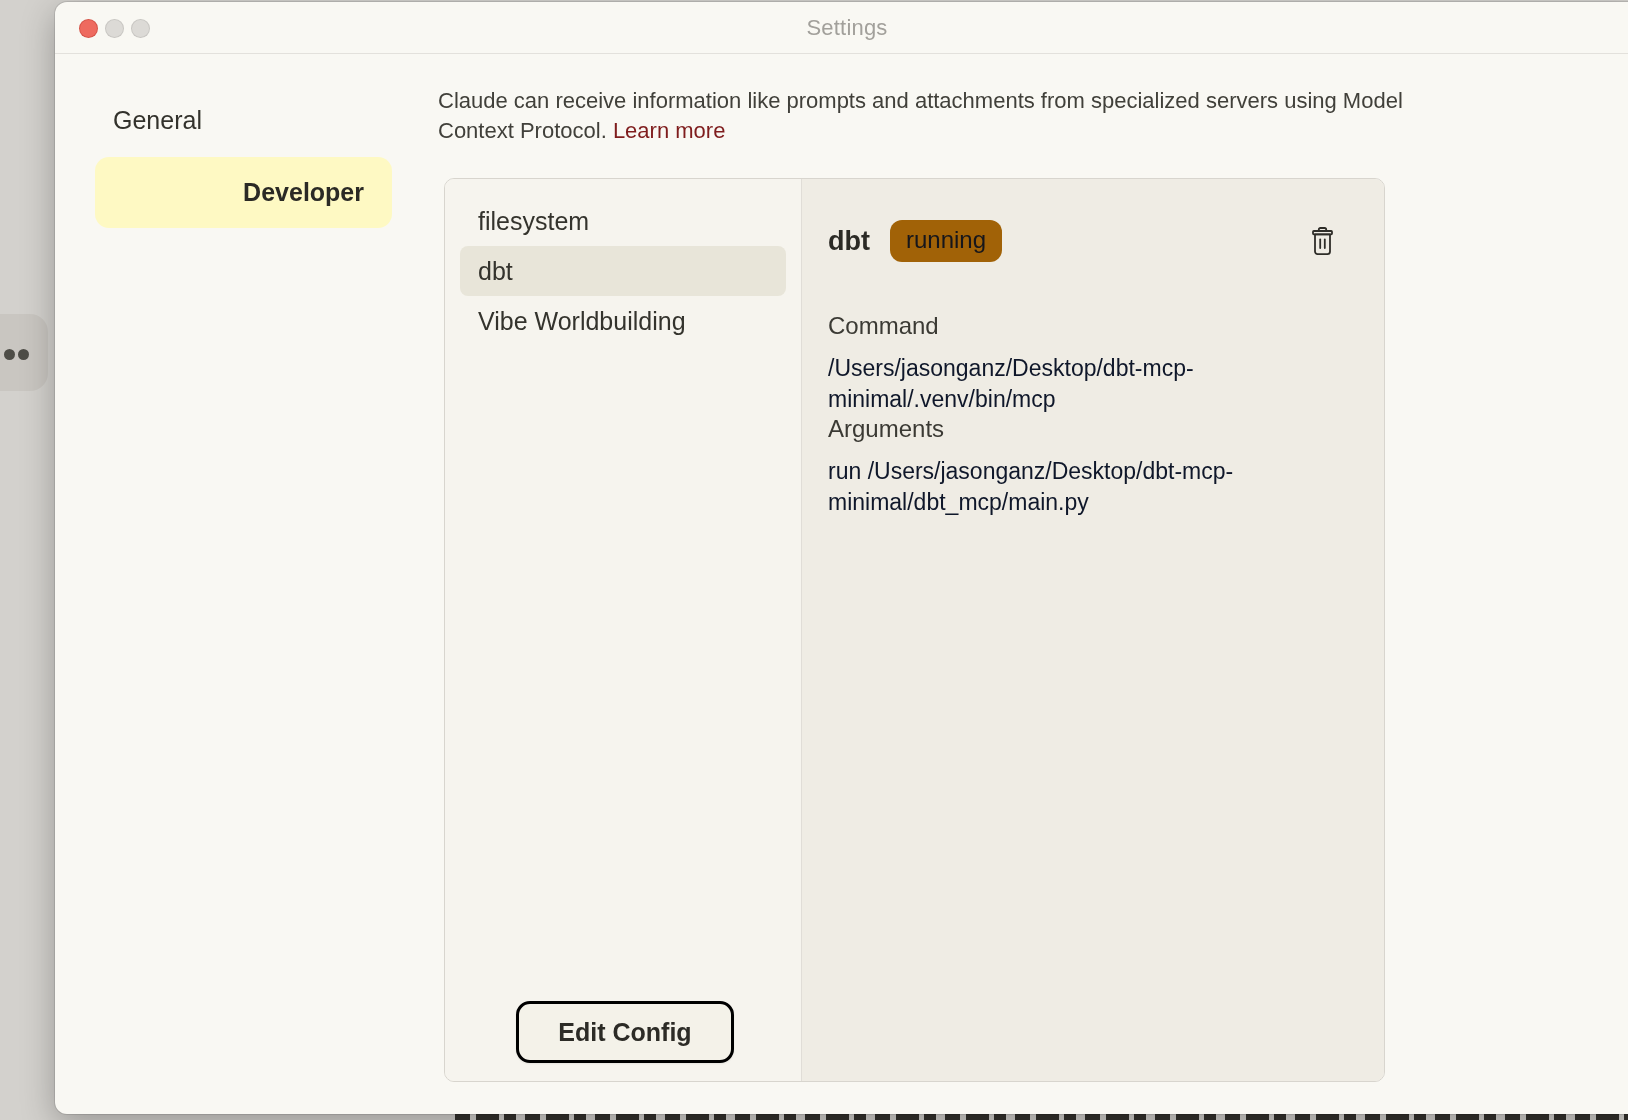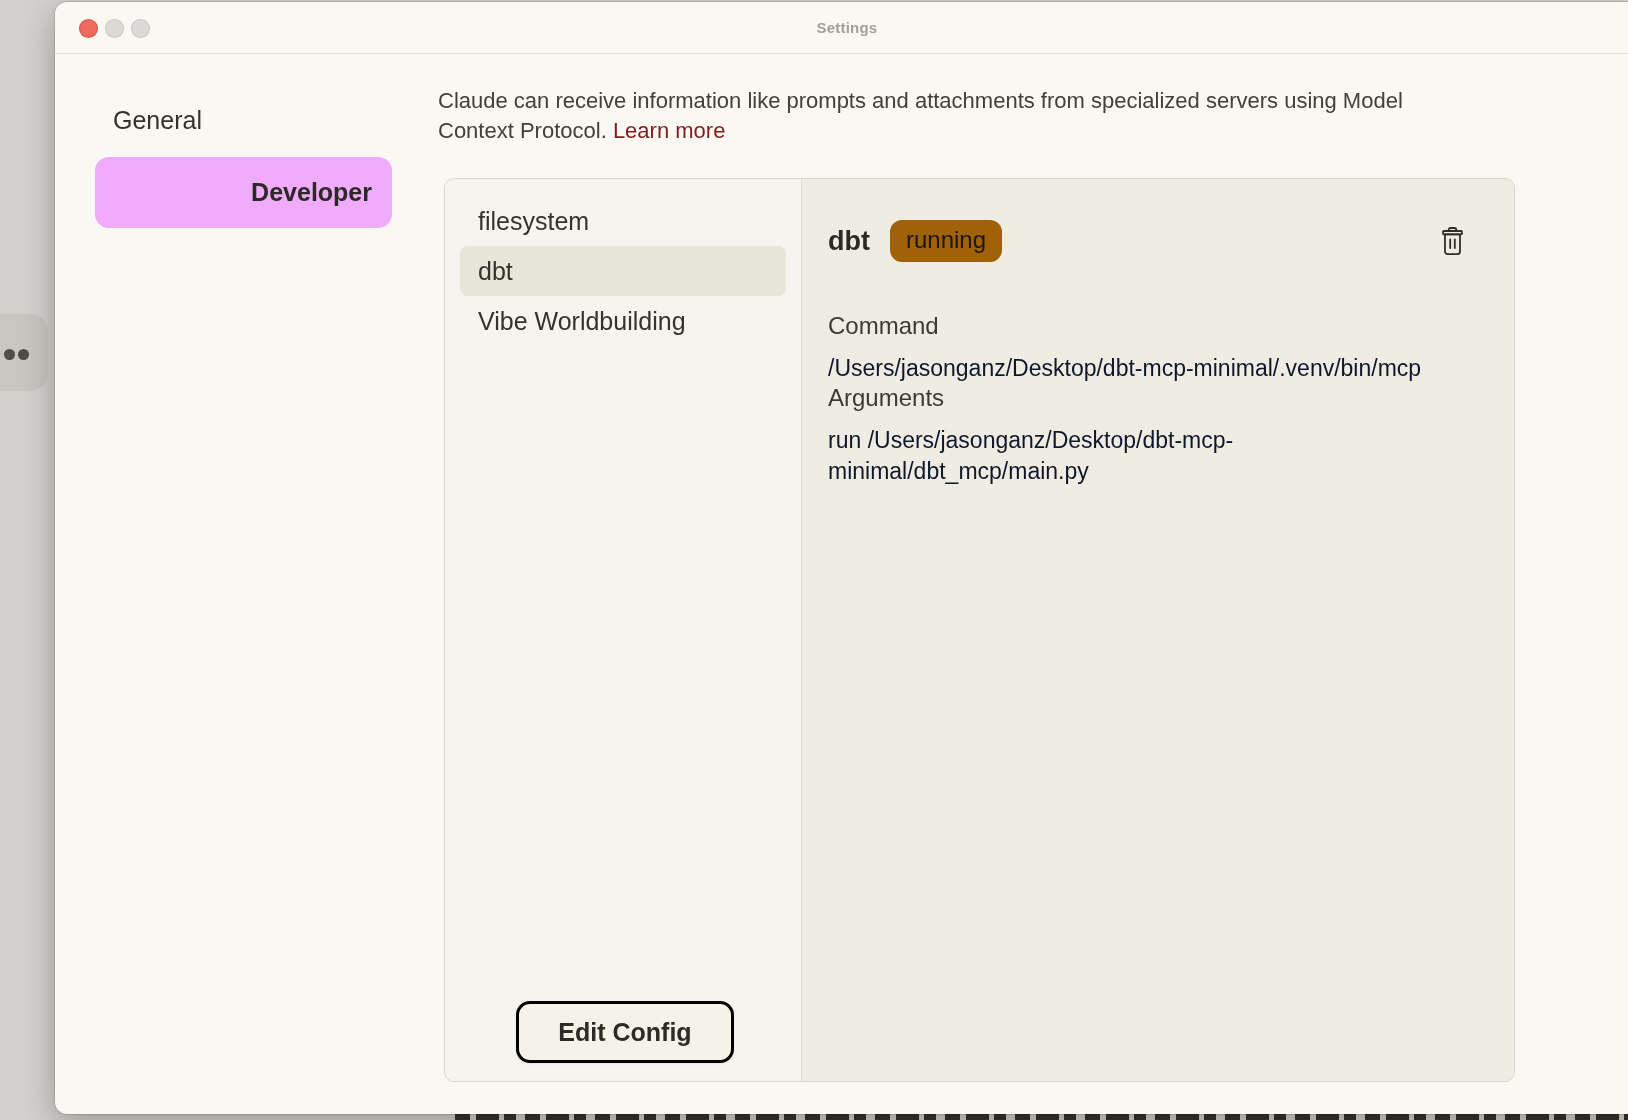--- a/index.html
+++ b/index.html
@@ -47,45 +47,45 @@
 
   .titlebar {
     position: absolute; left: 0; top: 0; right: 0; height: 52px;
     border-bottom: 1px solid #e3e1dc;
     display: flex; align-items: center; justify-content: center;
   }
   .traffic { position: absolute; left: 24px; top: 17px; display: flex; gap: 7px; }
   .light { width: 19px; height: 19px; border-radius: 50%; }
   .light.close { background: #ee6a5f; border: 1px solid rgba(170,40,30,.35); }
   .light.dim   { background: #dcdad6; border: 1px solid rgba(0,0,0,.09); }
-  .win-title { font-size: 15px; font-weight: bold; color: #a2a09b; letter-spacing: .2px; text-align: center; }
+  .win-title { font-size: 22px; font-weight: normal; color: #a2a09b; letter-spacing: .2px; text-align: center; }
 
   
   .nav-item {
     position: absolute; display: flex; align-items: center;
     font-size: 25px; color: #33322c; cursor: default; justify-content: flex-end;
   }
   .nav-general { left: 40px; top: 96px; height: 44px; padding: 0 18px; }
   .nav-developer {
     left: 40px; top: 155px; width: 297px; height: 71px;
-    padding: 0 20px; font-weight: bold;
-    background: #f0abfc; border-radius: 14px; color: #2b2a25;
+    padding: 0 28px; font-weight: bold;
+    background: #fef9c3; border-radius: 14px; color: #2b2a25;
   }
 
   
   .mcp-desc {
     position: absolute; left: 383px; top: 84px; width: 1040px;
     font-size: 22px; line-height: 30px; color: #41403a;
   }
   .mcp-desc .learn-more { color: #7f1d1d; text-decoration: none; }
 
   
   .panel {
     position: absolute; left: 389px; top: 176px;
-    width: 1071px; height: 904px;
+    width: 941px; height: 904px;
     border: 1px solid #d8d5ce; border-radius: 10px;
     display: flex; overflow: hidden;
     background: #f6f4ee;
   }
   .server-col { width: 356px; position: relative; background: #f6f4ee; }
   .server-list { padding-top: 17px; }
   .server-item {
     height: 50px; display: flex; align-items: center;
     padding-left: 33px; font-size: 25px; color: #34332d; cursor: default;
   }

